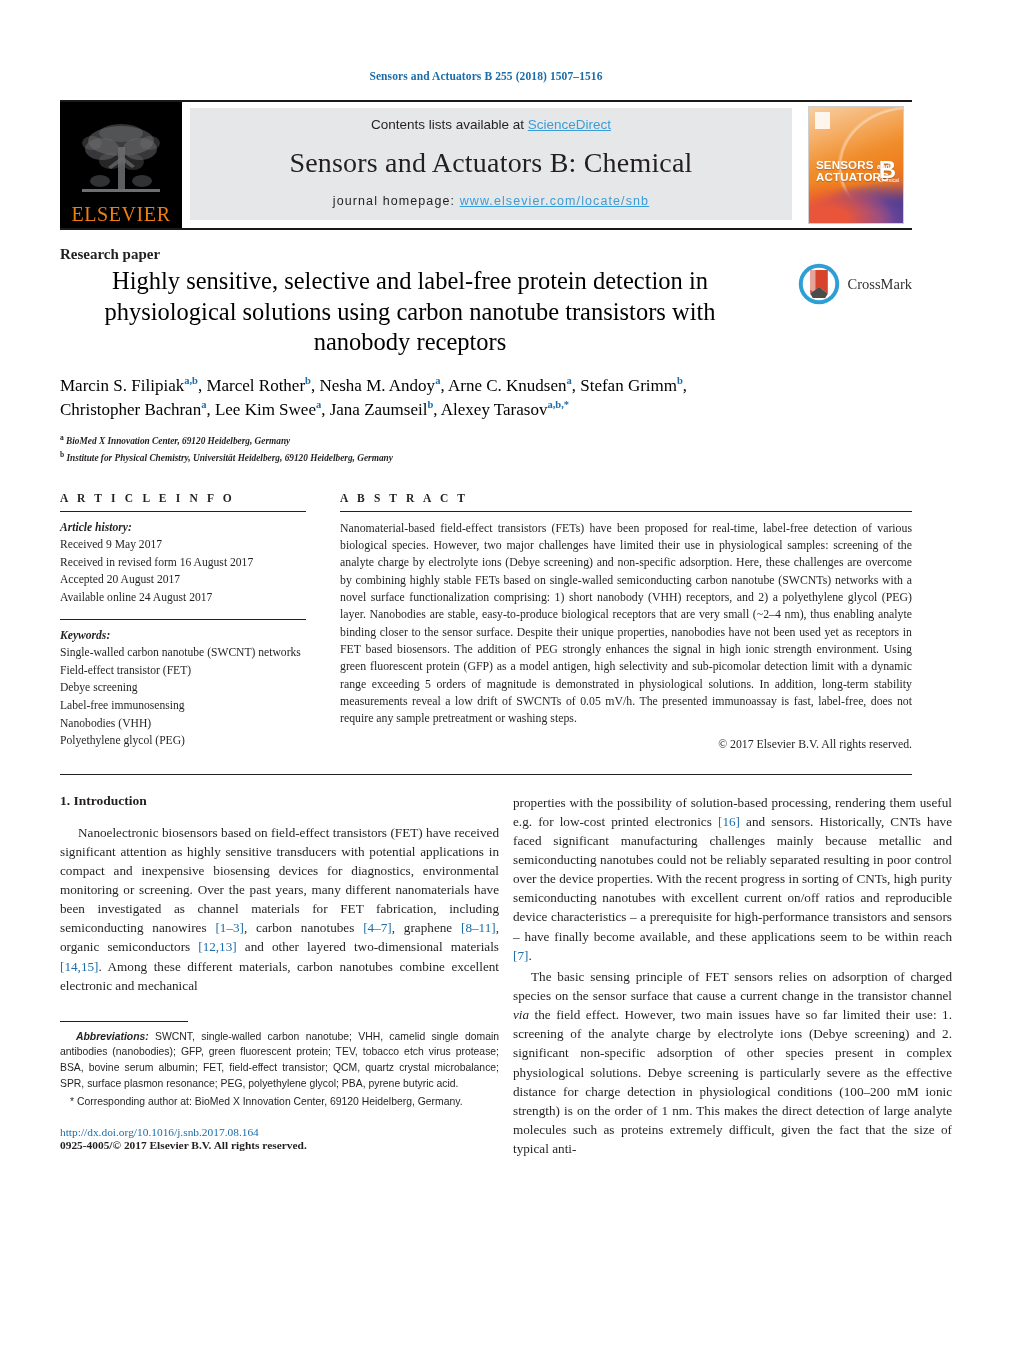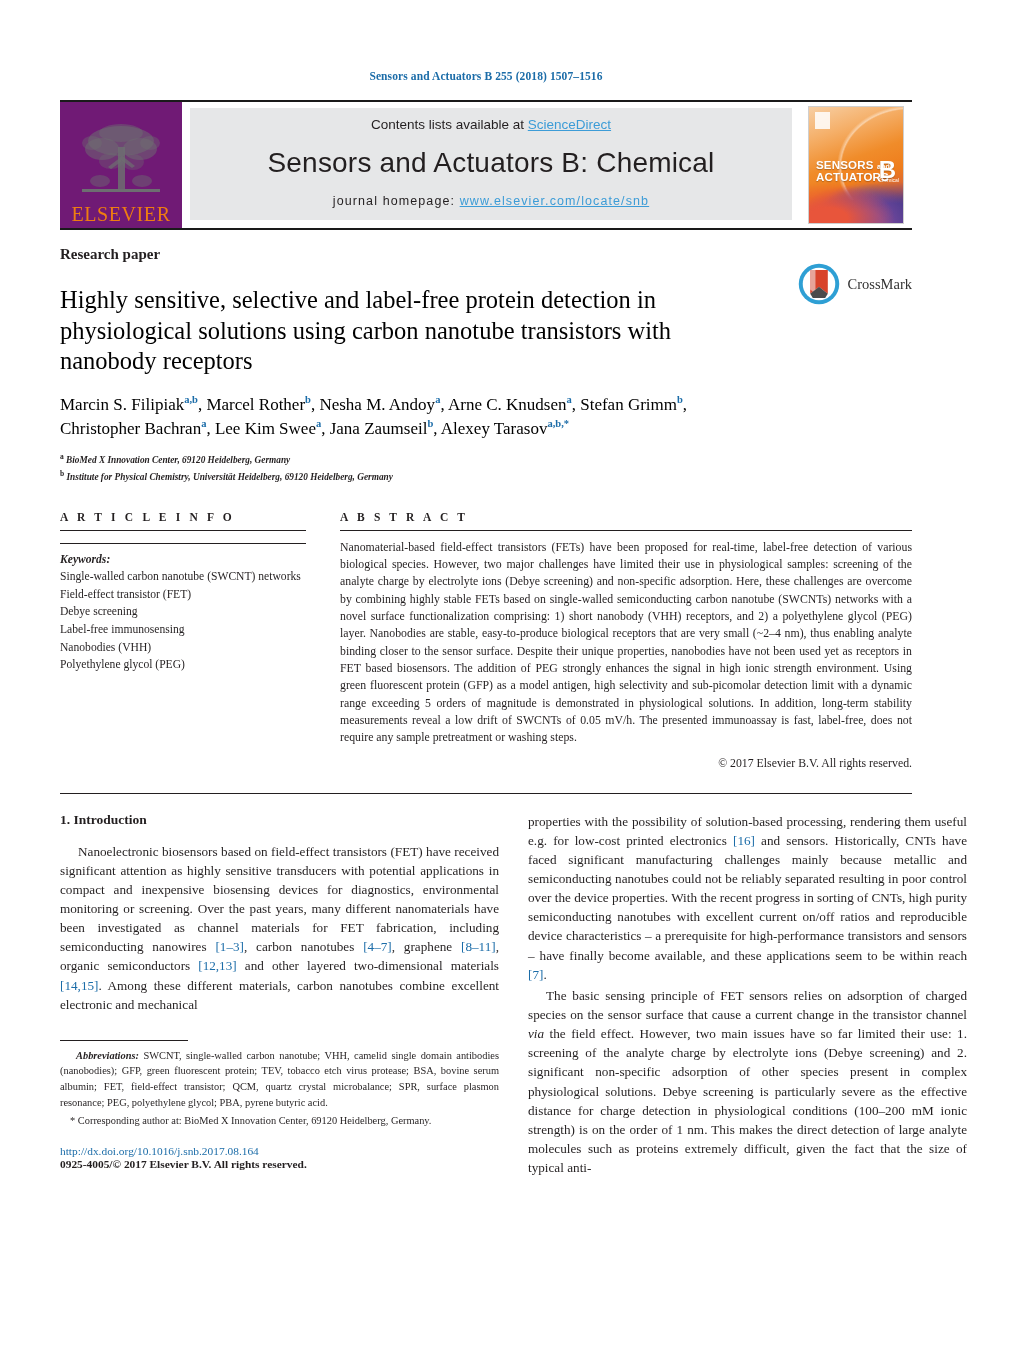--- a/index.html
+++ b/index.html
@@ -35,21 +35,21 @@
     height:130px;
   }
   .elsevier-block {
     width:122px;
     flex:0 0 122px;
     display:flex;
     flex-direction:column;
     align-items:center;
     justify-content:flex-end;
     padding-bottom:4px;
-    background:#701a75;
+    background:#000000;
   }
   .tree-svg { display:block; }
   .elsevier-word {
     font-family:"Liberation Serif", serif;
     font-size:20px;
     letter-spacing:.6px;
     color:#ee7d11;
     line-height:1;
     margin-top:1px;
   }
@@ -63,21 +63,21 @@
     justify-content:space-between;
     padding:9px 0 12px 0;
   }
   .contents-line {
     font-family:"Liberation Sans", sans-serif;
     font-size:13.5px;
     color:#231f20;
   }
   .contents-line .sd { color:#3c9cd7; }
   .journal-title {
-    font-family:Liberation Sans, sans-serif;
+    font-family:Liberation Serif, serif;
     font-size:28px;
     color:#231f20;
     letter-spacing:.2px;
     text-align:right;
   }
   .homepage-line {
     font-family:"Liberation Sans", sans-serif;
     font-size:12.5px;
     letter-spacing:1.1px;
     color:#231f20;
@@ -134,22 +134,22 @@
 
   
   .arthead { margin-top:16px; position:relative; }
   .kind {
     font-family:"Liberation Serif", serif;
     font-weight:bold; font-size:15px; color:#231f20;
   }
   .title {
     font-family:"Liberation Serif", serif;
     font-size:24.5px; line-height:1.25;
-    color:#000; margin-top:22px;
-    max-width:700px; font-weight:normal;
+    color:#000; margin-top:3px;
+    max-width:700px; font-weight:normal;text-align:center;
   }
   .authors {
     font-family:"Liberation Serif", serif;
     font-size:17px; line-height:1.42;
     margin-top:14px; max-width:700px;
   }
   .authors sup { color:#1b6ca8; font-size:10.5px; font-weight:bold; }
   .affils { margin-top:9px; }
   .affil {
     font-family:"Liberation Serif", serif;
@@ -195,40 +195,40 @@
     text-align:justify; color:#231f20;
     margin-top:8px;
   }
   .copyright {
     font-family:"Liberation Serif", serif;
     font-size:11.8px; text-align:right; margin-top:9px; color:#231f20;
   }
 
   
   .bodywrap { margin-top:22px; border-top:1.6px solid #231f20; padding-top:18px; }
-  .cols { display:flex; gap:29px; }
+  .cols { display:flex; gap:14px; }
   .col { width:439px; flex:0 0 439px; position:relative; }
   h2.secnum {
     font-family:"Liberation Serif", serif;
     font-weight:bold; font-size:13.5px;
     margin:0 0 14px 0; color:#231f20;
   }
   p.body {
     font-family:"Liberation Serif", serif;
     font-size:13.2px; line-height:1.45;
     text-align:justify; margin:0 0 2px 0; color:#231f20;
     text-indent:18px;
   }
   p.body.noind { text-indent:0; }
   .ref { color:#1b6ca8; }
 
   
   .fnrule { border-top:1.1px solid #231f20; width:128px; margin:26px 0 7px 0; }
   .fn {
-    font-family:Liberation Serif, serif;
+    font-family:Liberation Sans, sans-serif;
     font-size:10.4px; line-height:1.5;
     text-align:justify; color:#231f20; margin:0 0 3px 0;
   }
   .fn .it { font-style:italic; font-weight:bold; }
   .fn .mail { color:#1b6ca8; }
   .doi {
     font-family:"Liberation Serif", serif;
     font-size:11.4px; color:#1b6ca8; margin-top:16px;
   }
   .issn {
@@ -311,20 +311,27 @@
       <span class="cm-text">CrossMark</span>
     </div>
   </div>
 
   <div class="infoabs">
 
     <div class="col-info">
       <div class="sechead">A R T I C L E   I N F O</div>
       <div class="rule"></div>
 
+      <div class="hist">
+        <span class="lbl">Article history:</span>
+        <span>Received 9 May 2017</span><br>
+        <span>Received in revised form 16 August 2017</span><br>
+        <span>Accepted 20 August 2017</span><br>
+        <span>Available online 24 August 2017</span>
+      </div>
 
       <div class="rule-thin"></div>
 
       <div class="kw">
         <span class="lbl">Keywords:</span>
         <span>Single-walled carbon nanotube (SWCNT) networks</span><br>
         <span>Field-effect transistor (FET)</span><br>
         <span>Debye screening</span><br>
         <span>Label-free immunosensing</span><br>
         <span>Nanobodies (VHH)</span><br>

